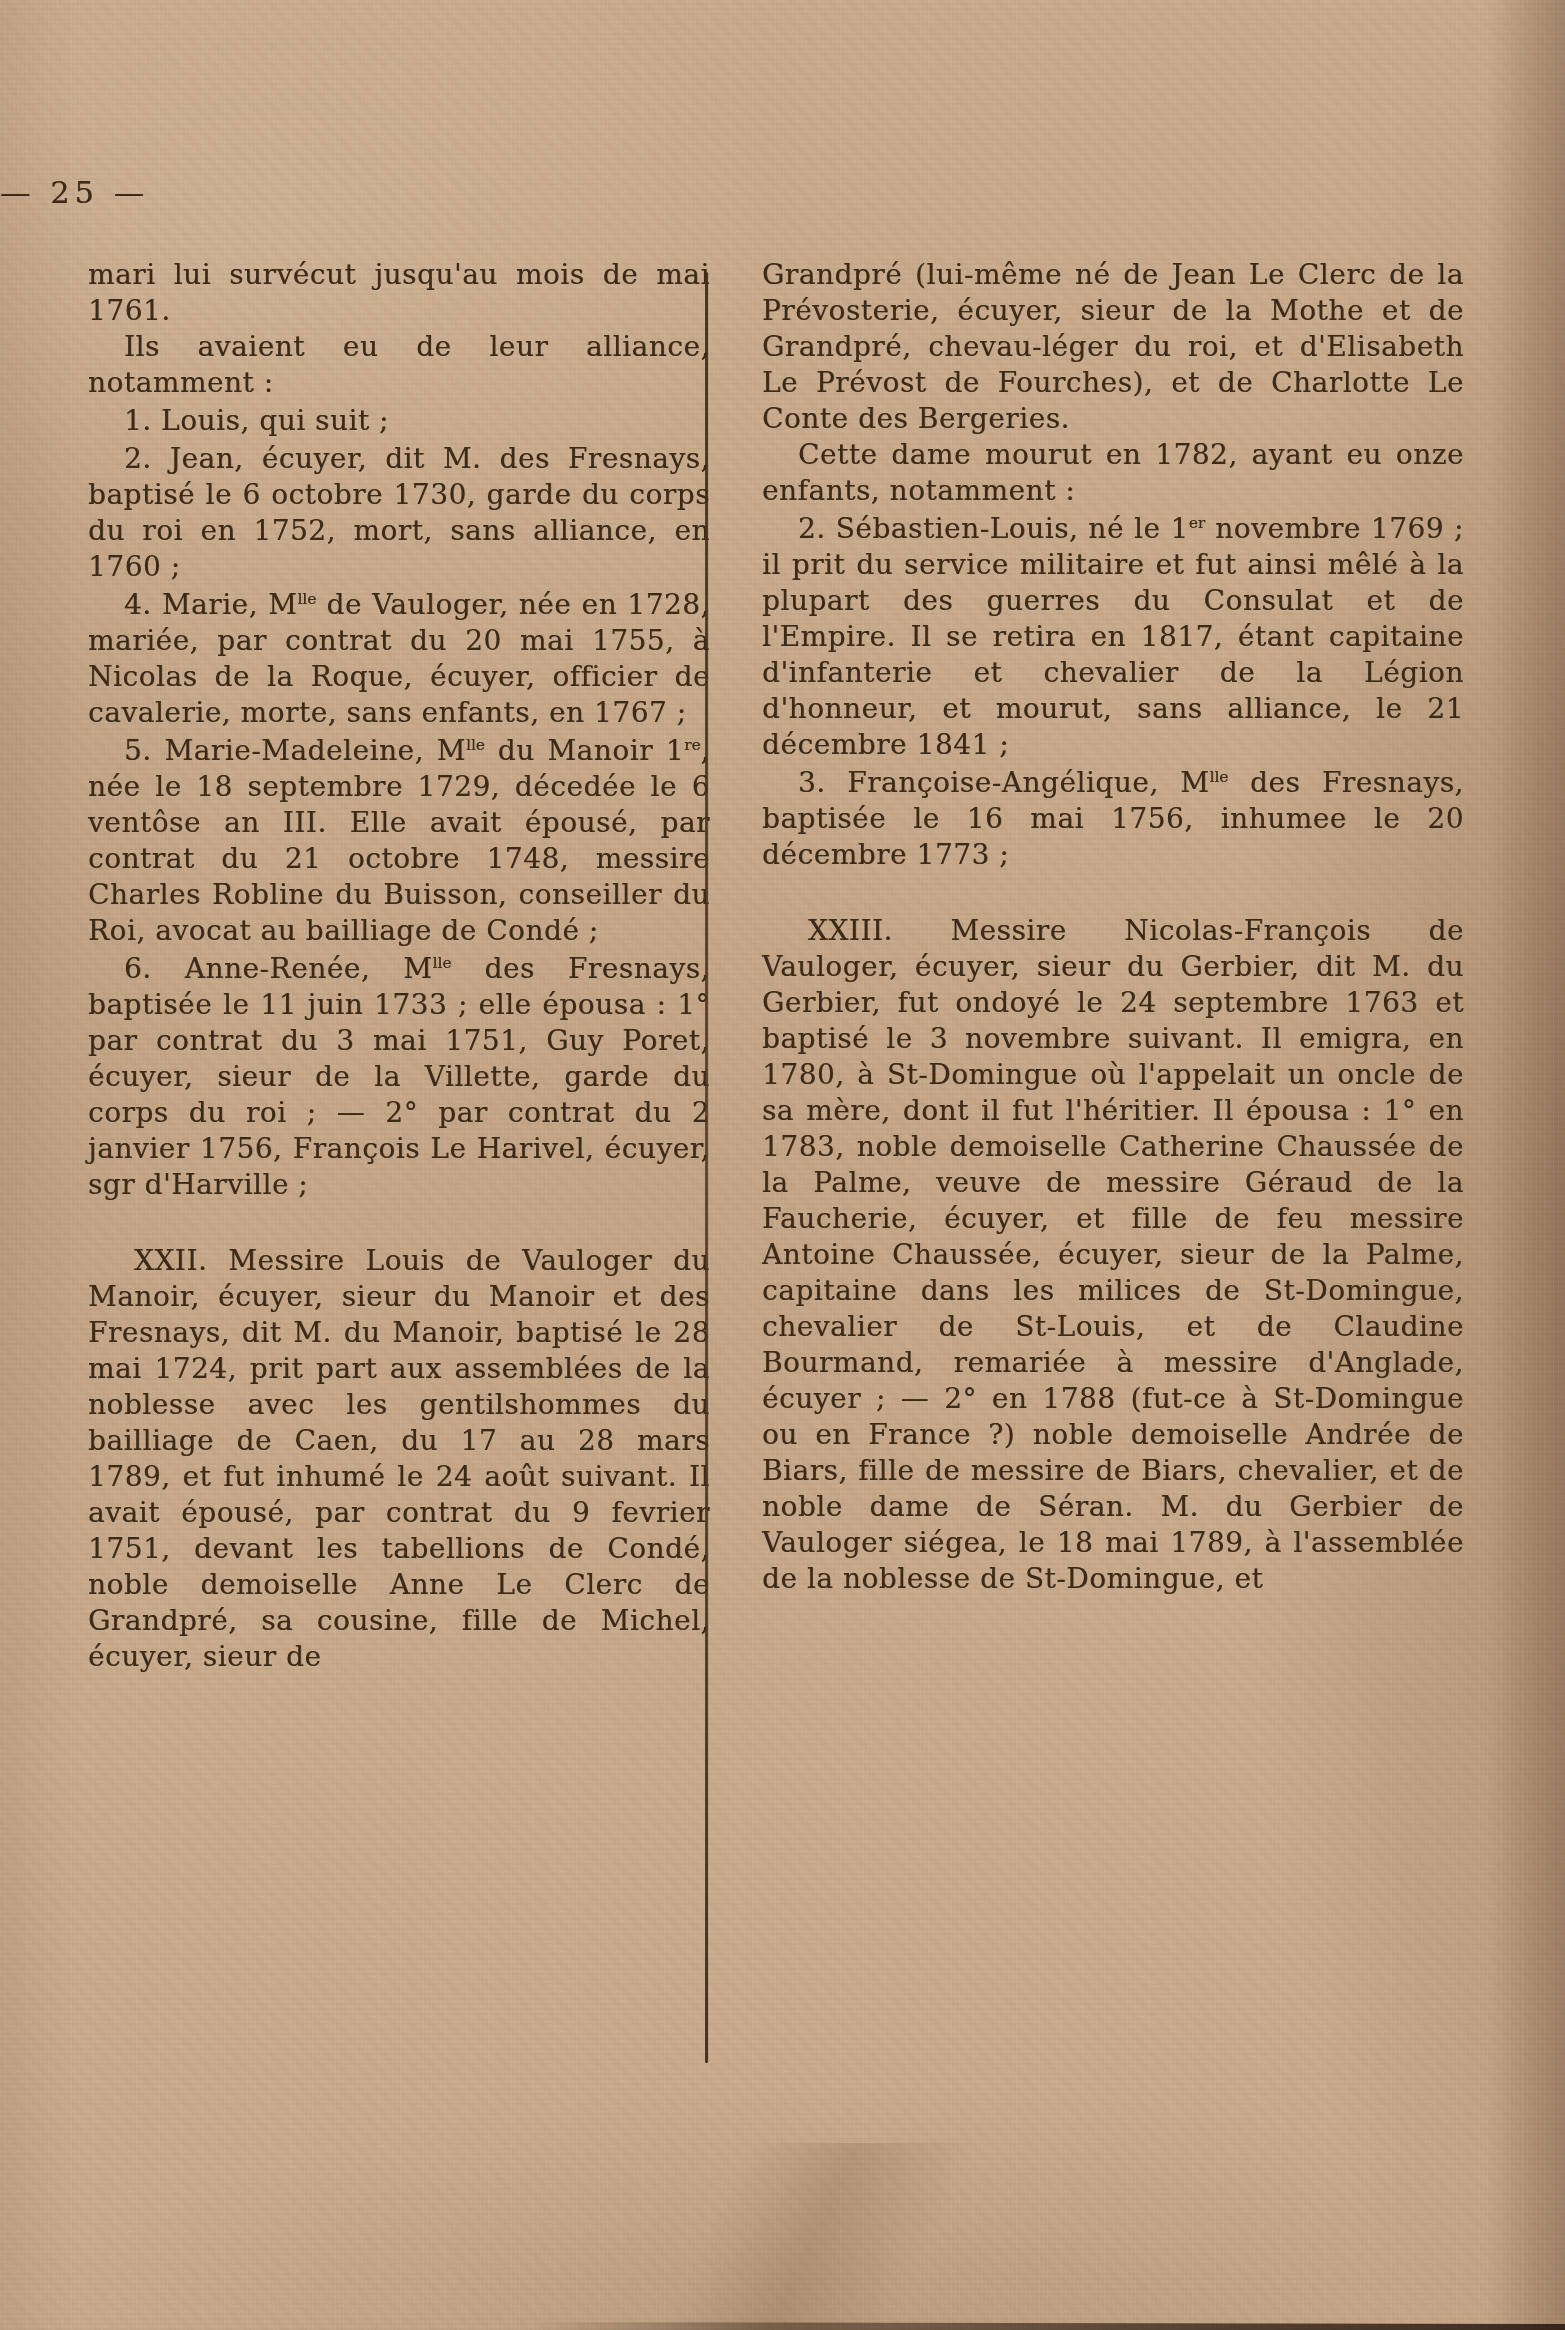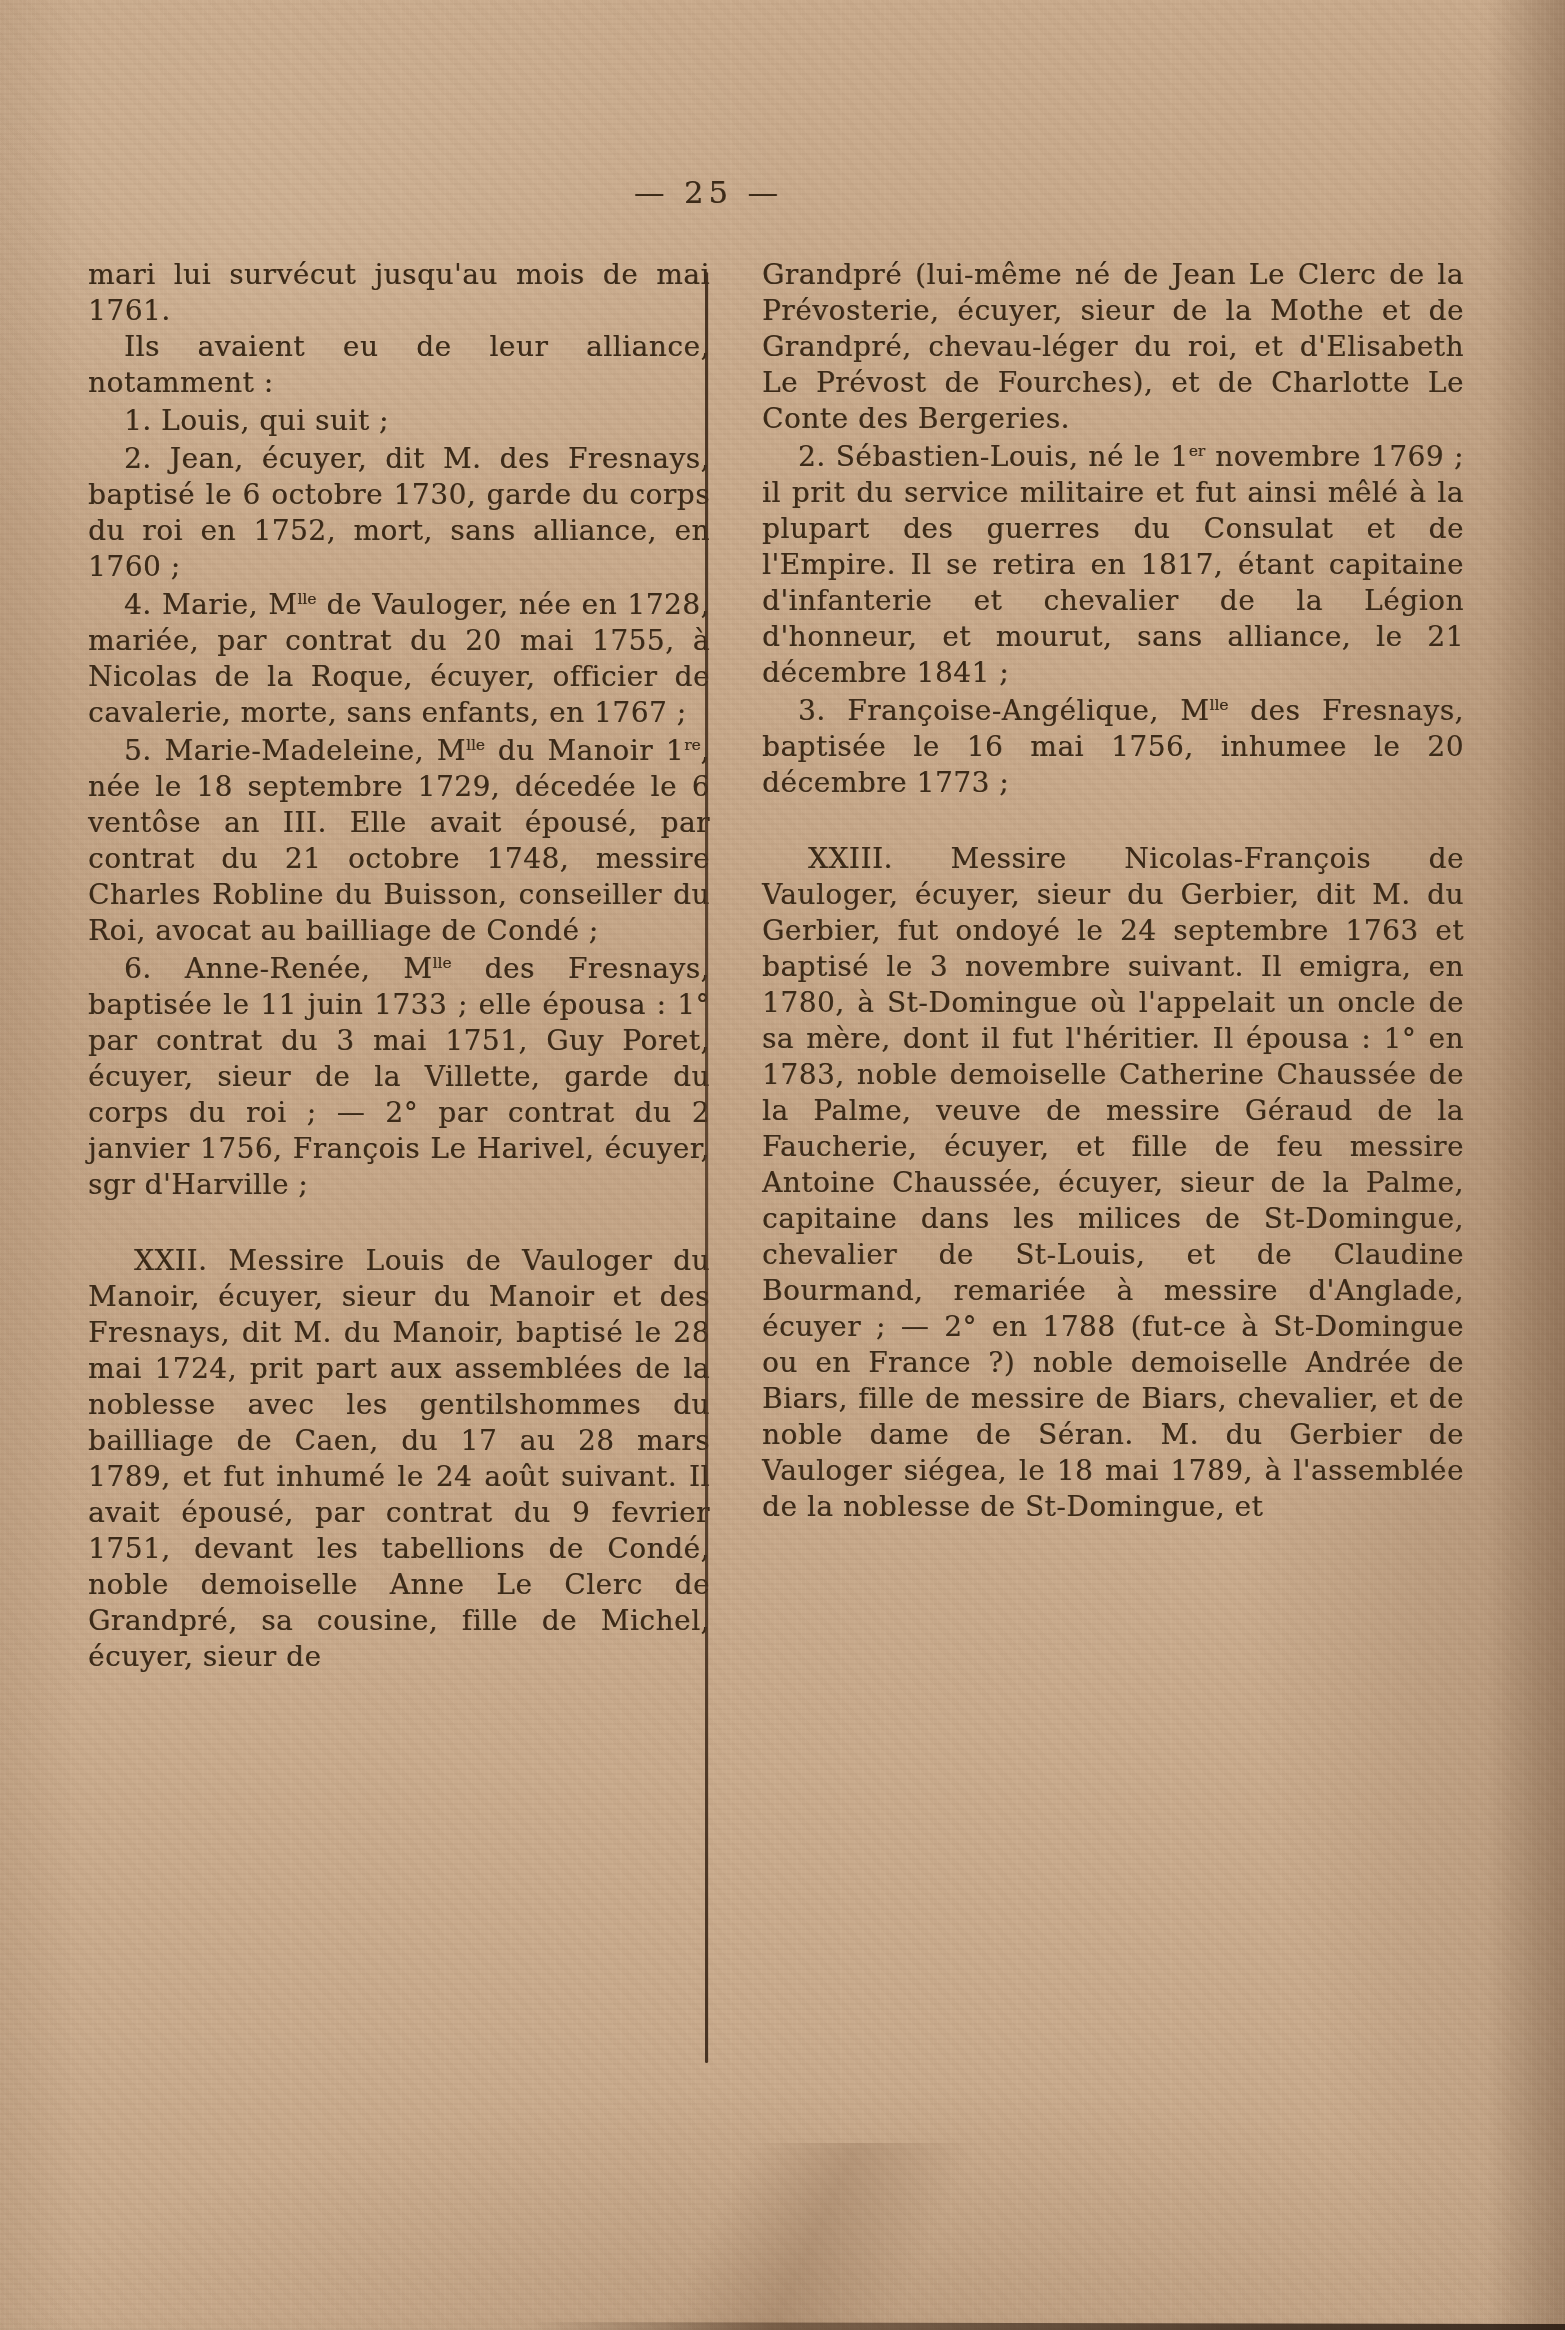--- a/index.html
+++ b/index.html
@@ -35,21 +35,21 @@
     background:linear-gradient(115deg, transparent 38%, rgba(95,62,38,0.17) 50%, transparent 63%);
   }
   .bottom-edge{
     position:absolute;left:529px;right:-5px;bottom:-1.9px;height:8.7px;
     transform:rotate(0.12deg);
     background:linear-gradient(90deg, transparent, rgba(48,28,14,0.45) 25%, rgba(32,18,9,0.7) 70%, rgba(26,14,7,0.8));
     border-radius:2.5px;
   }
   .page-number{
     position:absolute;top:175px;left:0;width:1417px;
-    text-align:center;
+    text-align:left;
     font-size:30.5px;letter-spacing:5px;
     color:var(--ink);
     text-shadow:0.4px 0.4px 0.6px rgba(59,42,24,0.55);
   }
   .divider{
     position:absolute;left:705px;top:272px;width:3.1px;height:1791px;
     background:linear-gradient(180deg, rgba(62,42,26,0.92), rgba(74,51,32,0.82) 50%, rgba(58,39,24,0.9));
     border-radius:1.9px;
     box-shadow:0.3px 0 0.6px rgba(59,42,24,0.4);
   }
@@ -86,20 +86,21 @@
       <p class="para item">5. Marie-Madeleine, M<sup>lle</sup> du Manoir 1<sup>re</sup>, née le 18 septembre 1729, décedée le 6 ventôse an III. Elle avait épousé, par contrat du 21 octobre 1748, messire Charles Robline du Buisson, conseiller du Roi, avocat au bailliage de Condé ;</p>
       <p class="para item">6. Anne-Renée, M<sup>lle</sup> des Fresnays, baptisée le 11 juin 1733 ; elle épousa : 1° par contrat du 3 mai 1751, Guy Poret, écuyer, sieur de la Villette, garde du corps du roi ; — 2° par contrat du 2 janvier 1756, François Le Harivel, écuyer, sgr d'Harville ;</p>
       <p class="para section">XXII. Messire Louis de Vauloger du Manoir, écuyer, sieur du Manoir et des Fresnays, dit M. du Manoir, baptisé le 28 mai 1724, prit part aux assemblées de la noblesse avec les gentilshommes du bailliage de Caen, du 17 au 28 mars 1789, et fut inhumé le 24 août suivant. Il avait épousé, par contrat du 9 fevrier 1751, devant les tabellions de Condé, noble demoiselle Anne Le Clerc de Grandpré, sa cousine, fille de Michel, écuyer, sieur de</p>
     </div>
 
   <div class="divider"></div>
 
   <div class="col col-right">
 
   <p class="para cont">Grandpré (lui-même né de Jean Le Clerc de la Prévosterie, écuyer, sieur de la Mothe et de Grandpré, chevau-léger du roi, et d'Elisabeth Le Prévost de Fourches), et de Charlotte Le Conte des Bergeries.</p>
+      <p class="para ind">Cette dame mourut en 1782, ayant eu onze enfants, notamment :</p>
       <p class="para item">2. Sébastien-Louis, né le 1<sup>er</sup> novembre 1769 ; il prit du service militaire et fut ainsi mêlé à la plupart des guerres du Consulat et de l'Empire. Il se retira en 1817, étant capitaine d'infanterie et chevalier de la Légion d'honneur, et mourut, sans alliance, le 21 décembre 1841 ;</p>
       <p class="para item">3. Françoise-Angélique, M<sup>lle</sup> des Fresnays, baptisée le 16 mai 1756, inhumee le 20 décembre 1773 ;</p>
       <p class="para section">XXIII. Messire Nicolas-François de Vauloger, écuyer, sieur du Gerbier, dit M. du Gerbier, fut ondoyé le 24 septembre 1763 et baptisé le 3 novembre suivant. Il emigra, en 1780, à St-Domingue où l'appelait un oncle de sa mère, dont il fut l'héritier. Il épousa : 1° en 1783, noble demoiselle Catherine Chaussée de la Palme, veuve de messire Géraud de la Faucherie, écuyer, et fille de feu messire Antoine Chaussée, écuyer, sieur de la Palme, capitaine dans les milices de St-Domingue, chevalier de St-Louis, et de Claudine Bourmand, remariée à messire d'Anglade, écuyer ; — 2° en 1788 (fut-ce à St-Domingue ou en France ?) noble demoiselle Andrée de Biars, fille de messire de Biars, chevalier, et de noble dame de Séran. M. du Gerbier de Vauloger siégea, le 18 mai 1789, à l'assemblée de la noblesse de St-Domingue, et</p>
     </div>
 
   <div class="crease"></div>
   <div class="bottom-edge"></div>
 </div>
 
 

